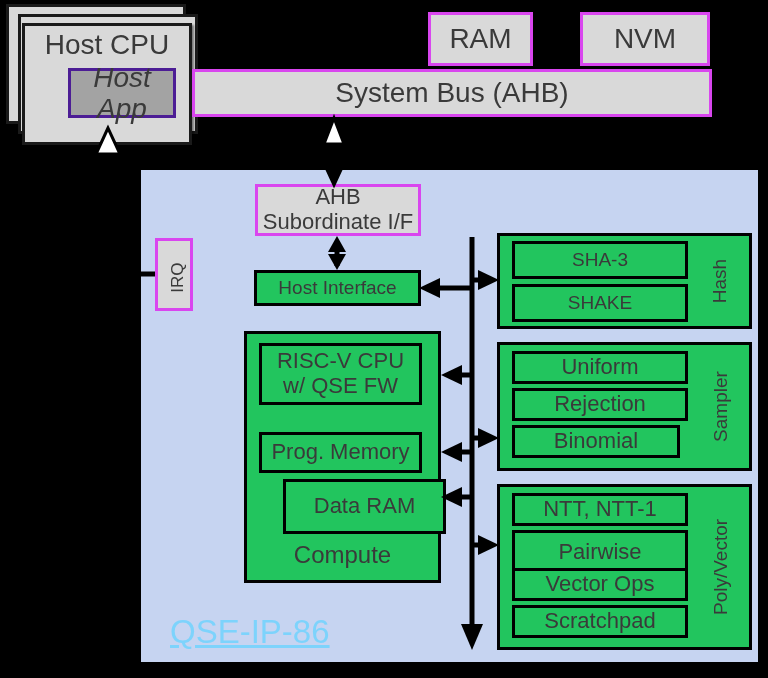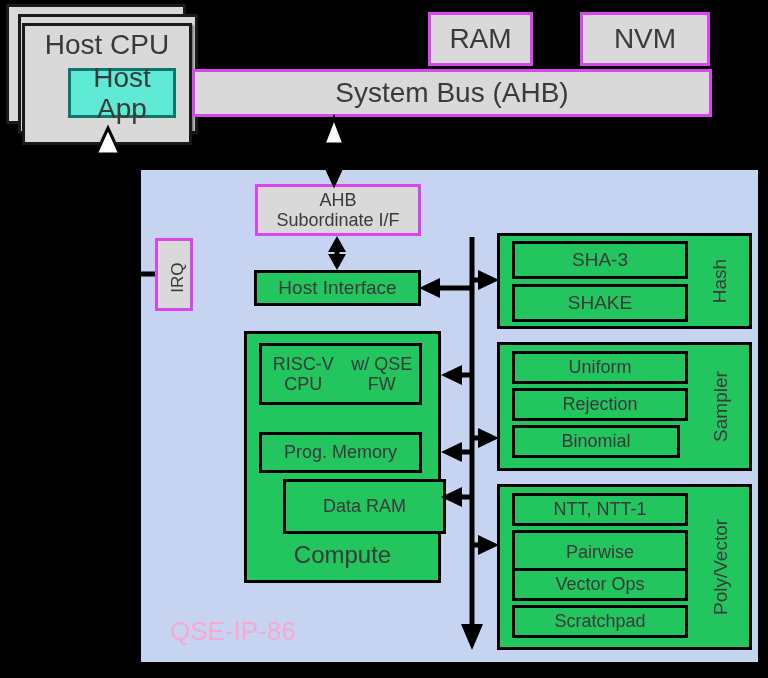--- a/index.html
+++ b/index.html
@@ -25,22 +25,23 @@
     justify-content: center;
     text-align: center;
     color: #3a3a3a;
     line-height: 1.12;
   }
   .grey-box {
     background: #d9d9d9;
     border: 3px solid #d946ef;
   }
   .dark-grey-box {
-    background: #5eead4;
-    border: 3px solid #0f766e;
+    background: #a3a3a3;
+    border: 3px solid #4c1d95;
+    font-style: italic;
   }
   .white-box {
     background: #22c55e;
     border: 3px solid #000000;
   }
   .panel {
     position: absolute;
     background: #c6d4f1;
     box-sizing: border-box;
   }
@@ -68,21 +69,21 @@
     position: absolute;
     left: 0;
     top: 0;
     width: 768px;
     height: 678px;
     pointer-events: none;
   }
 
   .label-21 { font-size: 28px; }
   .label-19 { font-size: 19px; }
-  .label-18 { font-size: 18px; text-align: center; }
+  .label-18 { font-size: 22px; text-align: center; }
   .label-17 { font-size: 17px; }
   .label-24 { font-size: 24px; }
 </style>
 </head>
 <body>
 
 <div id="canvas">
 
   <div class="panel" style="left:141px; top:170px; width:617px; height:492px;"></div>
 
@@ -105,21 +106,21 @@
   </div>
 
   <div class="box white-box label-19" style="left:254px; top:270px; width:167px; height:36px;">Host Interface</div>
 
   <div class="grey-box" style="position:absolute; left:155px; top:238px; width:38px; height:73px; box-sizing:border-box;">
     <div class="vlabel label-17" style="left:0; top:0; width:38px; height:73px; transform:rotate(-90deg);">IRQ</div>
   </div>
 
   <div class="white-box" style="position:absolute; left:244px; top:331px; width:197px; height:252px; box-sizing:border-box;"></div>
 
-  <div class="box white-box" style="left:259px; top:343px; width:163px; height:62px; flex-direction:row;">
+  <div class="box white-box" style="left:259px; top:343px; width:163px; height:62px; flex-direction:column;">
     <span class="label-18">RISC-V CPU</span>
     <span class="label-18">w/ QSE FW</span>
   </div>
   <div class="box white-box label-18" style="left:259px; top:432px; width:163px; height:41px;">Prog. Memory</div>
   <div class="box white-box label-18" style="left:259px; top:479px; width:163px; height:55px;margin-left:24px;">Data RAM</div>
   <div class="box label-24" style="left:244px; top:538px; width:197px; height:34px; border:none; background:transparent;">Compute</div>
 
   <div class="white-box" style="position:absolute; left:497px; top:233px; width:255px; height:96px; box-sizing:border-box;"></div>
   <div class="box white-box label-19" style="left:512px; top:241px; width:176px; height:38px;">SHA-3</div>
   <div class="box white-box label-19" style="left:512px; top:284px; width:176px; height:38px;">SHAKE</div>
@@ -132,21 +133,21 @@
   <div class="vlabel label-19" style="left:690px; top:342px; width:60px; height:129px; transform:rotate(-90deg);">Sampler</div>
 
   <div class="white-box" style="position:absolute; left:497px; top:484px; width:255px; height:166px; box-sizing:border-box;"></div>
   <div class="box white-box label-18" style="left:512px; top:493px; width:176px; height:33px;">NTT, NTT-1</div>
   <div class="box white-box label-18" style="left:512px; top:530px; width:176px; height:44px;">Pairwise</div>
   <div class="box white-box label-18" style="left:512px; top:568px; width:176px; height:33px;">Vector Ops</div>
   <div class="box white-box label-18" style="left:512px; top:605px; width:176px; height:33px;">Scratchpad</div>
   <div class="vlabel label-19" style="left:683px; top:484px; width:75px; height:166px; transform:rotate(-90deg);">Poly/Vector</div>
 
   <div class="box label-24" style="left:170px; top:612px; width:200px; height:40px; border:none; background:transparent;
-              justify-content:flex-start; color:#f9a8d4; font-size:26px;">QSE-IP-86</div>
+              justify-content:flex-start; color:#7dd3fc; font-size:33px;text-decoration:underline;">QSE-IP-86</div>
 
   <svg class="overlay" viewBox="0 0 768 678">
 
     <path d="M 155 274 L 108 274 L 108 152" stroke="#000" stroke-width="5" fill="none"></path>
     <polygon points="108,128 96,154 120,154" fill="#ffffff" stroke="#000" stroke-width="3"></polygon>
 
     <line x1="334" y1="128" x2="334" y2="172" stroke="#000" stroke-width="4"></line>
     <polygon points="334,118 324,144 344,144" fill="#ffffff" stroke="#000" stroke-width="3"></polygon>
     <polygon points="334,186 322,160 346,160" fill="#000000" stroke="#000" stroke-width="2"></polygon>
 

